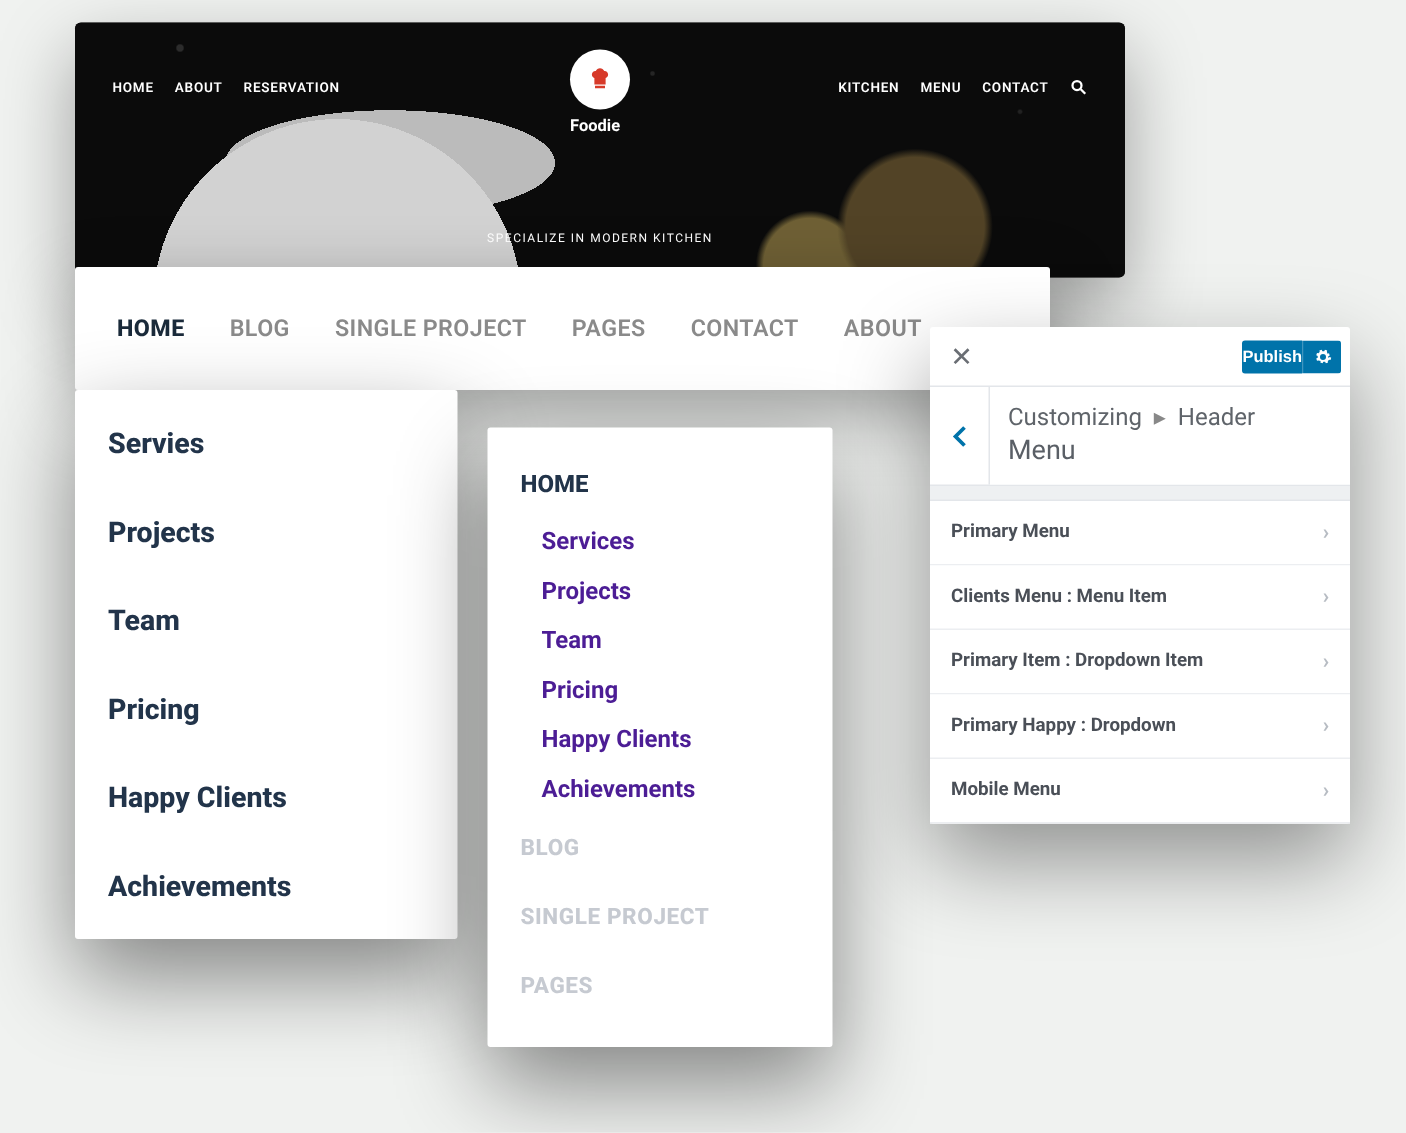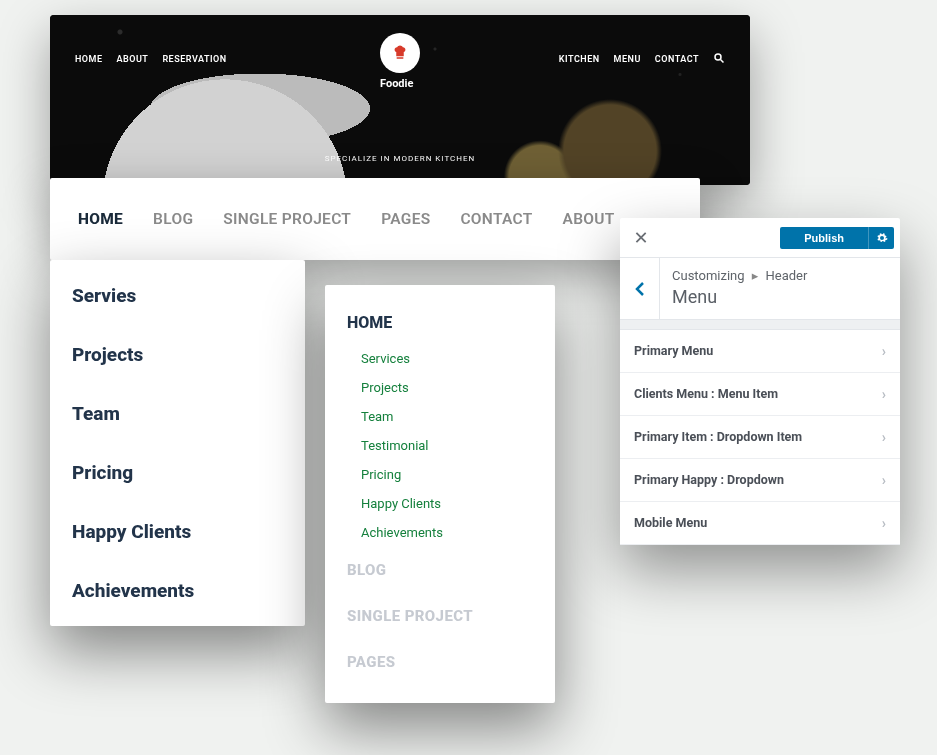--- a/index.html
+++ b/index.html
@@ -145,23 +145,23 @@
     padding: 28px 22px 18px;
   }
   .dd2-heading {
     font-size: 16px;
     font-weight: 800;
     color: #22344a;
     margin-bottom: 12px;
     cursor: pointer;
   }
   .dd2-sub {
-    font-size: 13px;
-    font-weight: 400;
-    color: #15803d;
+    font-size: 16px;
+    font-weight: 700;
+    color: #4c1d95;
     padding: 7px 0 7px 14px;
     cursor: pointer;
   }
   .dd2-faded {
     font-size: 15px;
     font-weight: 800;
     color: #c6cad1;
     padding: 14px 0;
     letter-spacing: 0.4px;
     cursor: pointer;
@@ -190,21 +190,21 @@
   .cust-close {
     width: 30px; height: 30px;
     display: flex; align-items:center; justify-content:center;
     color: #6a6e74; font-size: 18px; cursor: pointer;
   }
   .cust-publish-wrap { display:flex; gap: 0; }
   .cust-publish {
     background: #0073aa;
     color: #fff;
     border: none;
-    padding: 5px 24px;
+    padding: 5px 0;
     font-size: 11px;
     font-weight: 600;
     border-radius: 2px 0 0 2px;
     cursor: pointer;
   }
   .cust-gear {
     background: #0073aa;
     color: #fff;
     width: 26px;
     display:flex; align-items:center; justify-content:center;
@@ -218,21 +218,21 @@
     align-items: stretch;
     border-bottom: 1px solid #e3e6ea;
   }
   .cust-back {
     width: 40px;
     display:flex; align-items:center; justify-content:center;
     color: #0073aa; font-size: 16px; cursor:pointer;
     border-right: 1px solid #e3e6ea;
   }
   .cust-crumb-body { padding: 10px 12px 12px; flex:1; background:#fff; }
-  .cust-crumb-path { font-size: 13px; color: #5f646a; }
+  .cust-crumb-path { font-size: 16px; color: #5f646a; }
   .cust-crumb-path .sep { color: #888; padding: 0 4px; }
   .cust-title { font-size: 18px; color: #5a5f66; font-weight: 400; margin-top: 3px; }
   .cust-spacer { height: 10px; background: #eef0f2; border-bottom:1px solid #e3e6ea; }
   .cust-item {
     display:flex; justify-content:space-between; align-items:flex-start;
     padding: 13px 14px;
     border-bottom: 1px solid #eceef1;
     font-size: 12.5px;
     font-weight: 700;
     color: #4a4f57;
@@ -290,21 +290,20 @@
   <div class="dropdown1-item">Pricing</div>
   <div class="dropdown1-item">Happy Clients</div>
   <div class="dropdown1-item">Achievements</div>
 </div>
 
 <div class="dropdown2">
   <div class="dd2-heading">HOME</div>
   <div class="dd2-sub">Services</div>
   <div class="dd2-sub">Projects</div>
   <div class="dd2-sub">Team</div>
-  <div class="dd2-sub">Testimonial</div>
   <div class="dd2-sub">Pricing</div>
   <div class="dd2-sub">Happy Clients</div>
   <div class="dd2-sub">Achievements</div>
   <div class="dd2-faded">BLOG</div>
   <div class="dd2-faded">SINGLE PROJECT</div>
   <div class="dd2-faded">PAGES</div>
 </div>
 
 <div class="customizer">
   <div class="cust-top">

